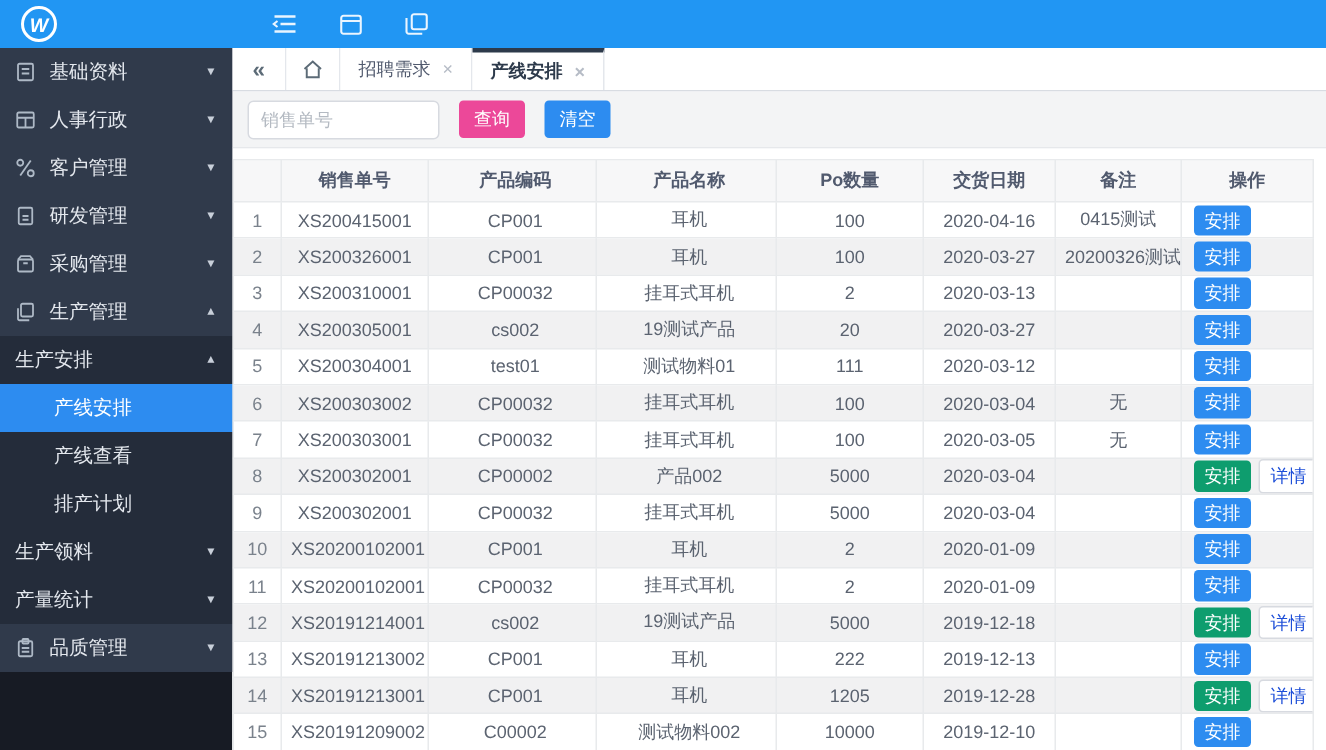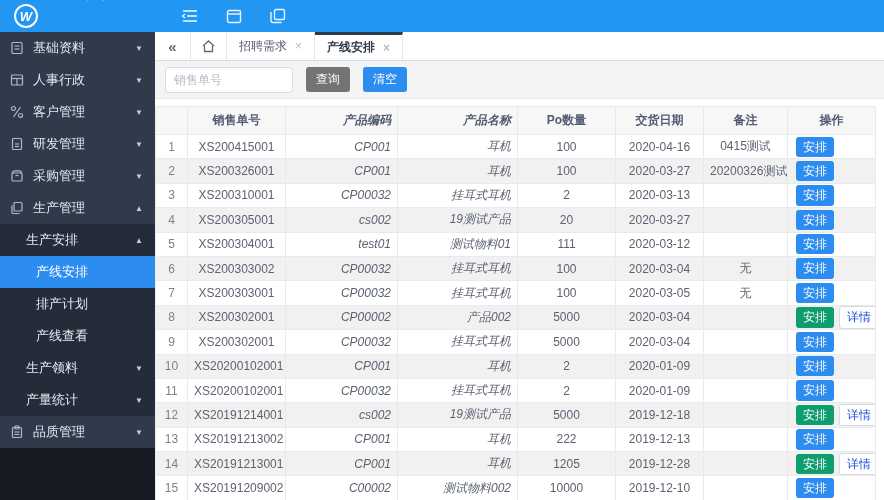--- a/index.html
+++ b/index.html
@@ -20,22 +20,22 @@
   .tb-icon { width:18px; height:18px; display:flex; align-items:center; justify-content:center; cursor:pointer; }
   .tb-icon svg { stroke:#eaf5ff; }
 
   
   .body-row { flex:1; display:flex; min-height:0; }
 
   
   .sidebar { width:155px; flex:0 0 155px; background:#171b24; overflow:hidden; }
   .menu-item { height:32px; display:flex; align-items:center; position:relative;
                cursor:pointer; color:#e4e8ee; font-size:13px; }
-  .menu-item.lv1 { background:#303a4b; padding-left:10px; }
-  .menu-item.lv2 { background:#242c3a; padding-left:26px; }
+  .menu-item.lv1 { background:#303a4b; padding-left:10px;font-family:Liberation Mono, monospace; }
+  .menu-item.lv2 { background:#242c3a; padding-left:10px;font-family:Liberation Mono, monospace; }
   .menu-item.lv3 { background:#242c3a; padding-left:36px; }
   .menu-item.active { background:#2d8cf0; color:#fff; }
   .mi-icon { width:15px; height:15px; margin-right:8px; display:inline-flex; }
   .mi-icon svg { stroke:#aeb9c6; }
   .mi-label { flex:0 1 auto; white-space:nowrap; }
   .mi-arrow { position:absolute; right:12px; font-size:8px; color:#c8cfd9; }
 
   
   .main { flex:1; display:flex; flex-direction:column; min-width:0; background:#fff; }
 
@@ -53,32 +53,32 @@
 
   
   .searchbar { height:38px; flex:0 0 38px; background:#f3f4f5; border-bottom:1px solid #e6e8eb;
                display:flex; align-items:center; padding-left:10px; gap:13px; }
   .search-input { width:128px; height:26px; border:1px solid #d7dae0; border-radius:4px;
                   padding:0 8px; font-size:12px; color:#515a6e; background:#fff; outline:none; }
   .search-input::placeholder { color:#b4bac2; }
   .btn { display:inline-block; border:none; border-radius:3px; font-size:12px;
          padding:5px 10px; cursor:pointer; color:#fff; line-height:1.2;
          font-family:"Liberation Sans","DejaVu Sans",sans-serif; }
-  .btn.query { background:#737373; }
+  .btn.query { background:#ec4899; }
   .btn.clear { background:#2d8cf0; }
 
   
   .table-wrap { flex:1; padding-top:7px; background:#fff; overflow:hidden; }
   table.grid { width:720px; border-collapse:collapse; table-layout:fixed; }
   .grid th, .grid td { border:1px solid #e8eaec; height:24.4px; padding:0 6px;
                        overflow:hidden; white-space:nowrap; text-align:center; }
   .grid th { background:#f7f7f8; color:#515a6e; font-weight:bold; height:28px; font-size:12px; }
   .grid td { color:#5b6370; font-size:12px; }
   .grid tr.striped td { background:#f1f1f2; }
-  .grid th.al, .grid td.al { text-align:right; padding-left:10px;font-style:italic; }
+  .grid th.al, .grid td.al { text-align:center; padding-left:10px; }
   .grid td.idx { color:#7a828c; }
   .grid td.ops { text-align:left; padding-left:8px;text-decoration:underline; }
   .btn.mini { padding:3px 7px; border-radius:3px; margin-right:5px; }
   .btn.primary { background:#2d8cf0; }
   .btn.success { background:#0e9d6e; }
   .btn.default { background:#fff; color:#1d4ed8; border:1px solid #d7dae0; }
 </style>
 </head>
 <body>
 
@@ -185,24 +185,24 @@
           <span class="mi-arrow">▲</span>
         </div>
         <div class="menu-item lv2">
           <span class="mi-label">生产安排</span>
           <span class="mi-arrow">▲</span>
         </div>
         <div class="menu-item lv3 active">
           <span class="mi-label">产线安排</span>
         </div>
         <div class="menu-item lv3">
+          <span class="mi-label">产线查看</span>
+        </div>
+        <div class="menu-item lv3">
           <span class="mi-label">排产计划</span>
-        </div>
-        <div class="menu-item lv3">
-          <span class="mi-label">产线查看</span>
         </div>
         <div class="menu-item lv2">
           <span class="mi-label">生产领料</span>
           <span class="mi-arrow">▼</span>
         </div>
         <div class="menu-item lv2">
           <span class="mi-label">产量统计</span>
           <span class="mi-arrow">▼</span>
         </div>
         <div class="menu-item lv1">

